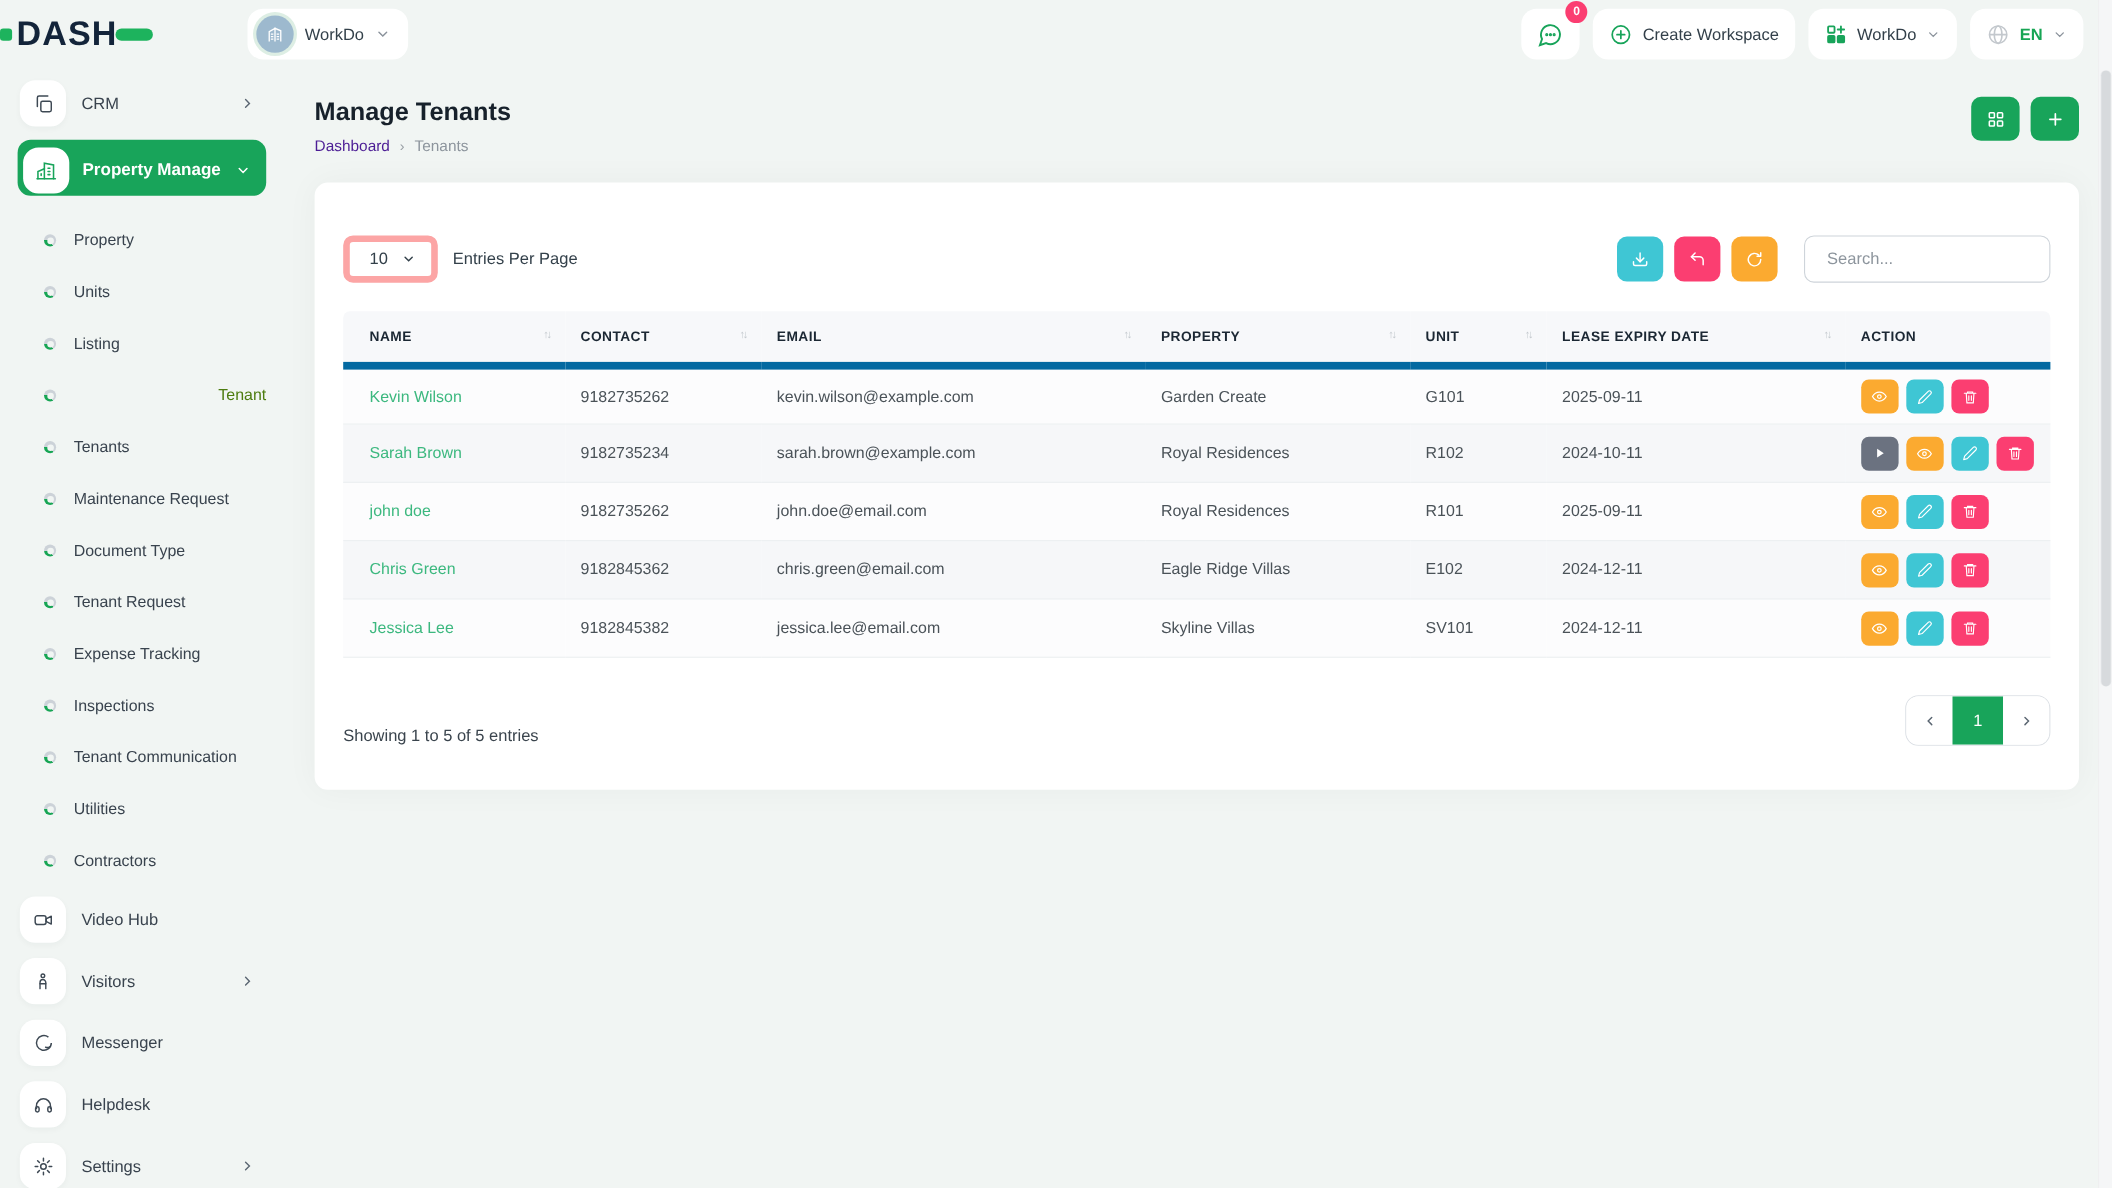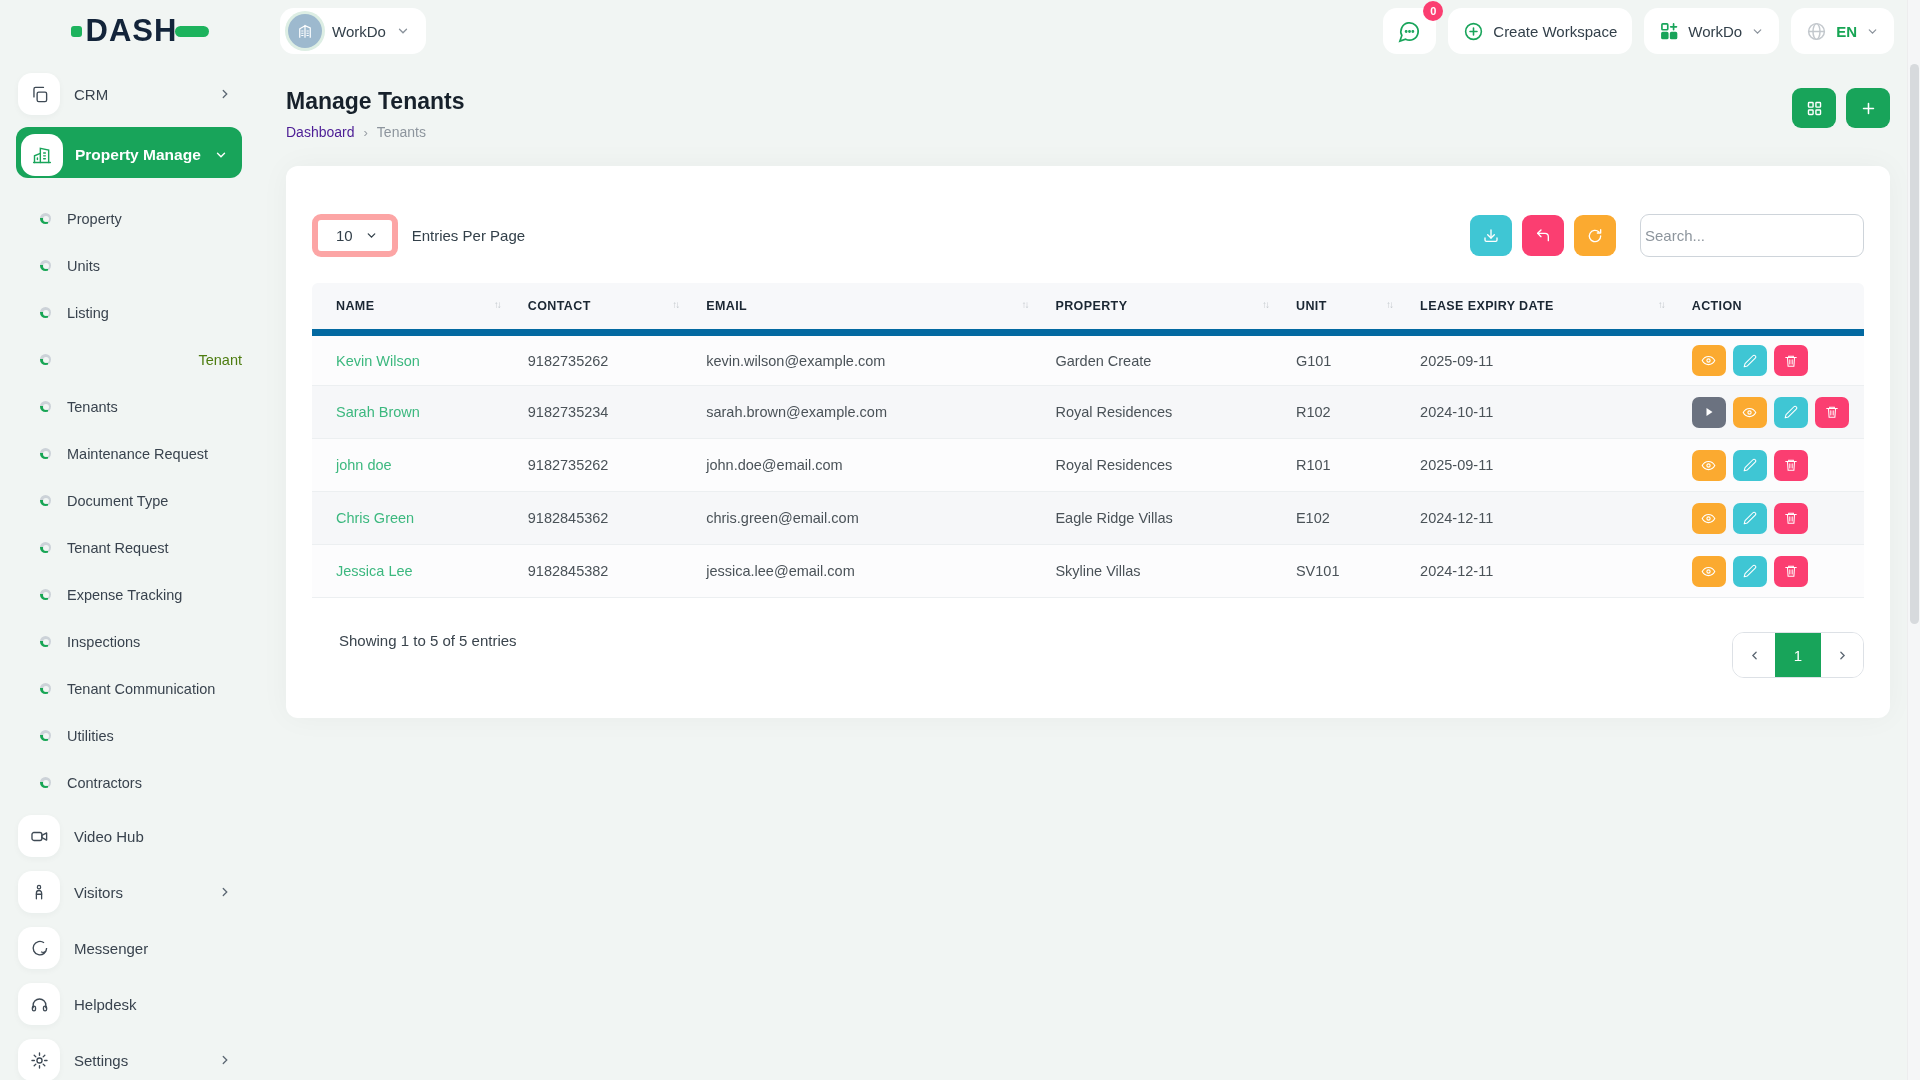--- a/index.html
+++ b/index.html
@@ -5,21 +5,21 @@
   * { margin:0; padding:0; box-sizing:border-box; }
   html,body { width:1920px; height:1080px; overflow:hidden; }
   body {
     font-family:"Liberation Sans","DejaVu Sans",sans-serif;
     background:#f1f5f3; color:#39434e;
   }
   svg { display:block; }
 
   
   .topbar { height:62px; display:flex; align-items:center; padding:0 26px 0 0; }
-  .logo-wrap { width:280px; display:flex; justify-content:center; align-items:center; }
+  .logo-wrap { width:225px; display:flex; justify-content:flex-start; align-items:center; }
   .logo { position:relative; display:flex; align-items:center; gap:4px; }
   .logo-dot { width:11px; height:11px; border-radius:3px; background:#1db35d; }
   .logo-text { font-size:31px; font-weight:800; letter-spacing:1px; color:#13243a; }
   .logo-bar { width:34px; height:11px; border-radius:6px; background:#1db35d; margin-left:-6px; }
 
   .ws-pill { display:flex; align-items:center; gap:10px; background:#fff; border-radius:14px;
     padding:6px 16px 6px 8px; height:46px; cursor:pointer; }
   .ws-avatar { width:34px; height:34px; border-radius:50%; background:#9db9ce;
     display:flex; align-items:center; justify-content:center; box-shadow:0 0 0 3px #ddeee4; }
   .ws-name { font-size:15px; color:#33404a; }
@@ -79,21 +79,21 @@
   .select-box { display:flex; align-items:center; gap:12px; border:6px solid #fca5a5; border-radius:9px;
     height:43px; padding:0 14px 0 18px; font-size:15px; color:#33404a; cursor:pointer; background:#fff; }
   .entries-label { margin-left:14px; font-size:15px; color:#33404a; }
   .controls-right { margin-left:auto; display:flex; align-items:center; gap:10px; }
   .tool-btn { width:42px; height:41px; border:none; border-radius:9px; display:flex;
     align-items:center; justify-content:center; cursor:pointer; }
   .tool-teal { background:#3fc6d4; }
   .tool-pink { background:#fb3e71; }
   .tool-orange { background:#fbaa30; }
   .search-input { width:224px; height:43px; border:1px solid #ced4da; border-radius:9px;
-    margin-left:14px; padding:0 4px; font-size:15px; color:#0369a1; background:#fff;
+    margin-left:14px; padding:0 20px; font-size:15px; color:#0369a1; background:#fff;
     font-family:"Liberation Sans","DejaVu Sans",sans-serif; }
   .search-input::placeholder { color:#8d959d; }
 
   
   table { width:100%; border-collapse:collapse; margin-top:26px; }
   thead th { background:#f7f8fa; text-align:left; font-size:12.5px; font-weight:700;
     letter-spacing:.4px; color:#1b2733; text-transform:uppercase; padding:16px 14px; white-space:nowrap; }
   thead th:first-child { padding-left:24px; border-radius:6px 0 0 6px; }
   thead th:last-child { border-radius:0 6px 6px 0; }
   .sort { float:right; color:#c3c8cd; font-size:10px; letter-spacing:-2px; margin-left:8px; cursor:pointer; }
@@ -108,21 +108,21 @@
 
   .actions { display:flex; gap:7px; }
   .act-btn { width:34px; height:31px; border:none; border-radius:7px; display:flex;
     align-items:center; justify-content:center; cursor:pointer; }
   .act-gray { background:#6b7280; }
   .act-orange { background:#fbaa30; }
   .act-teal { background:#3fc6d4; }
   .act-pink { background:#fb3e71; }
 
   
-  .table-footer { display:flex; align-items:flex-start; margin-top:34px;margin-left:27px; }
+  .table-footer { display:flex; align-items:flex-end; margin-top:34px; }
   .showing { font-size:15px; color:#3a444d; }
   .pagination { margin-left:auto; display:flex; border:1px solid #dde1e6; border-radius:12px;
     overflow:hidden; background:#fff; }
   .page-btn { width:42px; height:44px; display:flex; align-items:center; justify-content:center;
     cursor:pointer; background:#fff; border:none; color:#5b6672; }
   .page-cur { width:46px; height:44px; background:#18a45a; color:#fff; font-size:15px;
     display:flex; align-items:center; justify-content:center; border:none; cursor:pointer; }
 
   
   .scrollbar { position:fixed; right:0; top:0; width:13px; height:1080px; background:#f5f6f7;

